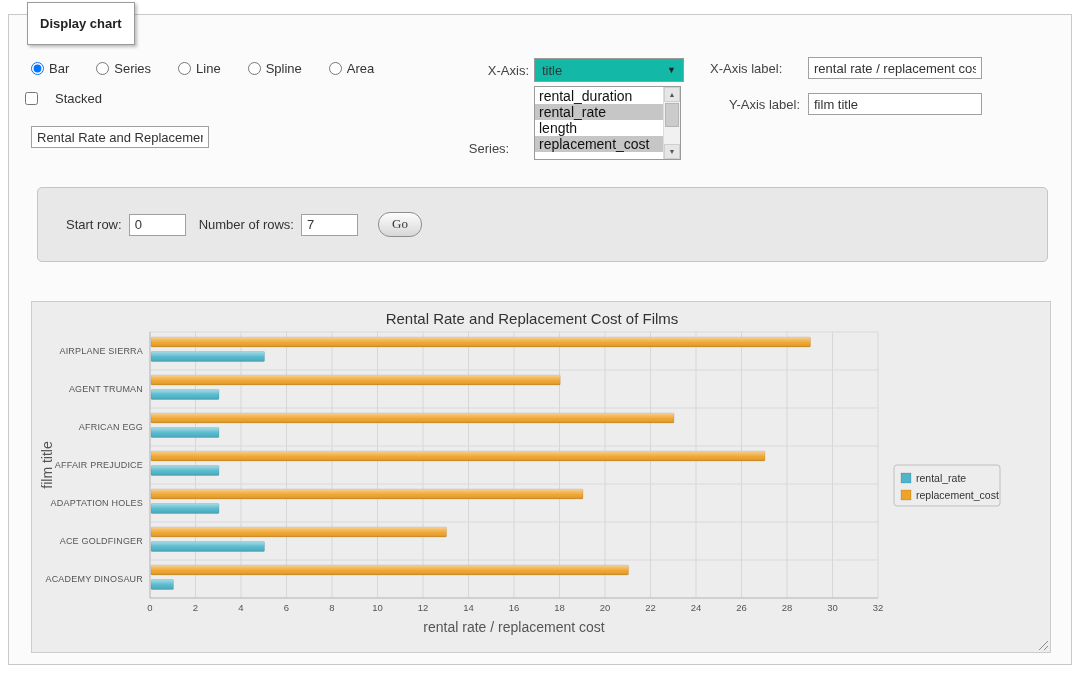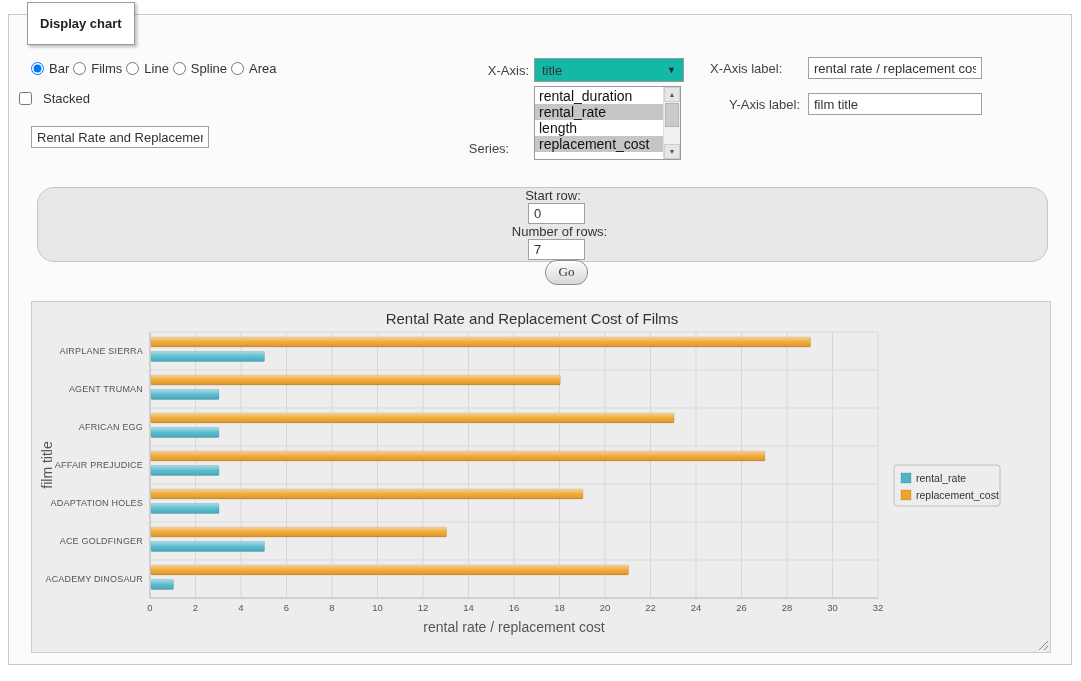--- a/index.html
+++ b/index.html
@@ -12,24 +12,24 @@
   .frame {
     position:absolute; left:8px; top:14px; width:1064px; height:651px;
     border:1px solid #c9c9c9; background:#fbfbfb;
   }
   .legend-chip {
     position:absolute; left:18px; top:-13px;
     background:#fff; border:1px solid #9a9a9a;
     padding:13px 12px; font-weight:bold; font-size:13px; color:#222;
     box-shadow:2px 2px 3px rgba(0,0,0,.25);
   }
-  .radio-row { position:absolute; left:22px; top:46px; display:flex; gap:4px; align-items:center; }
+  .radio-row { position:absolute; left:22px; top:46px; display:flex; gap:27px; align-items:center; }
   .radio-row label { display:flex; align-items:center; gap:3px; cursor:default; }
   .radio-row input, .stacked input { margin:0 2px 0 0; }
-  .stacked { position:absolute; left:10px; top:76px; display:flex; align-items:center; gap:9px; }
+  .stacked { position:absolute; left:16px; top:76px; display:flex; align-items:center; gap:15px; }
   input[type=text] {
     border:1px solid #a0a0a0; height:22px; padding:2px 5px;
     font-family:"Liberation Sans", sans-serif; font-size:13px; color:#333; background:#fff;
   }
   .title-input { position:absolute; left:22px; top:111px; width:178px; }
   .lbl { position:absolute; color:#444; font-size:13px; }
   .xaxis-lbl  { left:440px; top:48px;  width:80px; text-align:right; }
   .series-lbl { left:440px; top:126px; width:80px; text-align:center; }
   .xlabel-lbl { left:701px; top:46px;  width:90px; }
   .ylabel-lbl { left:701px; top:82px;  width:90px; text-align:right; }
@@ -50,22 +50,22 @@
   .opt.sel { background:#c6c6c6; }
   .sbar { width:17px; background:#f1f1f1; border-left:1px solid #dcdcdc; position:relative; }
   .sbtn {
     position:absolute; left:0; width:16px; height:15px; background:#e6e6e6;
     border:1px solid #cfcfcf; color:#555; font-size:7px; text-align:center; line-height:13px;
   }
   .sbtn.up { top:0; } .sbtn.down { bottom:0; }
   .sthumb { position:absolute; left:1px; top:16px; width:14px; height:24px; background:#cbcbcb; border:1px solid #b5b5b5; }
   .rows-panel {
     position:absolute; left:28px; top:172px; width:1011px; height:75px;
-    border:1px solid #c5c5c5; border-radius:17px; background:#e8e8e8;
-    display:flex; align-items:center; padding-left:28px;flex-direction:column;
+    border:1px solid #c5c5c5; border-radius:5px; background:#e8e8e8;
+    display:flex; align-items:center; padding-left:28px;
   }
   .rp-lbl { color:#333; margin-right:7px; }
   .rp-lbl.nr { margin-left:13px; }
   .small-input { width:57px; }
   .go-btn {
     margin-left:20px; padding:3px 13px 4px; font-family:Liberation Serif, serif;
     font-size:13px; color:#333; border:1px solid #8d8d8d; border-radius:12px;
     background:linear-gradient(#fdfdfd,#d7d7d7); cursor:pointer;
   }
   .chart-panel {
@@ -90,21 +90,21 @@
 <div class="frame">
   <div class="legend-chip">Display chart</div>
 
   <div class="radio-row">
       <label>
         <input type="radio" name="charttype" checked="" style="">
         <span>Bar</span>
       </label>
       <label>
         <input type="radio" name="charttype" style="">
-        <span>Films</span>
+        <span>Series</span>
       </label>
       <label>
         <input type="radio" name="charttype" style="">
         <span>Line</span>
       </label>
       <label>
         <input type="radio" name="charttype" style="">
         <span>Spline</span>
       </label>
       <label>

